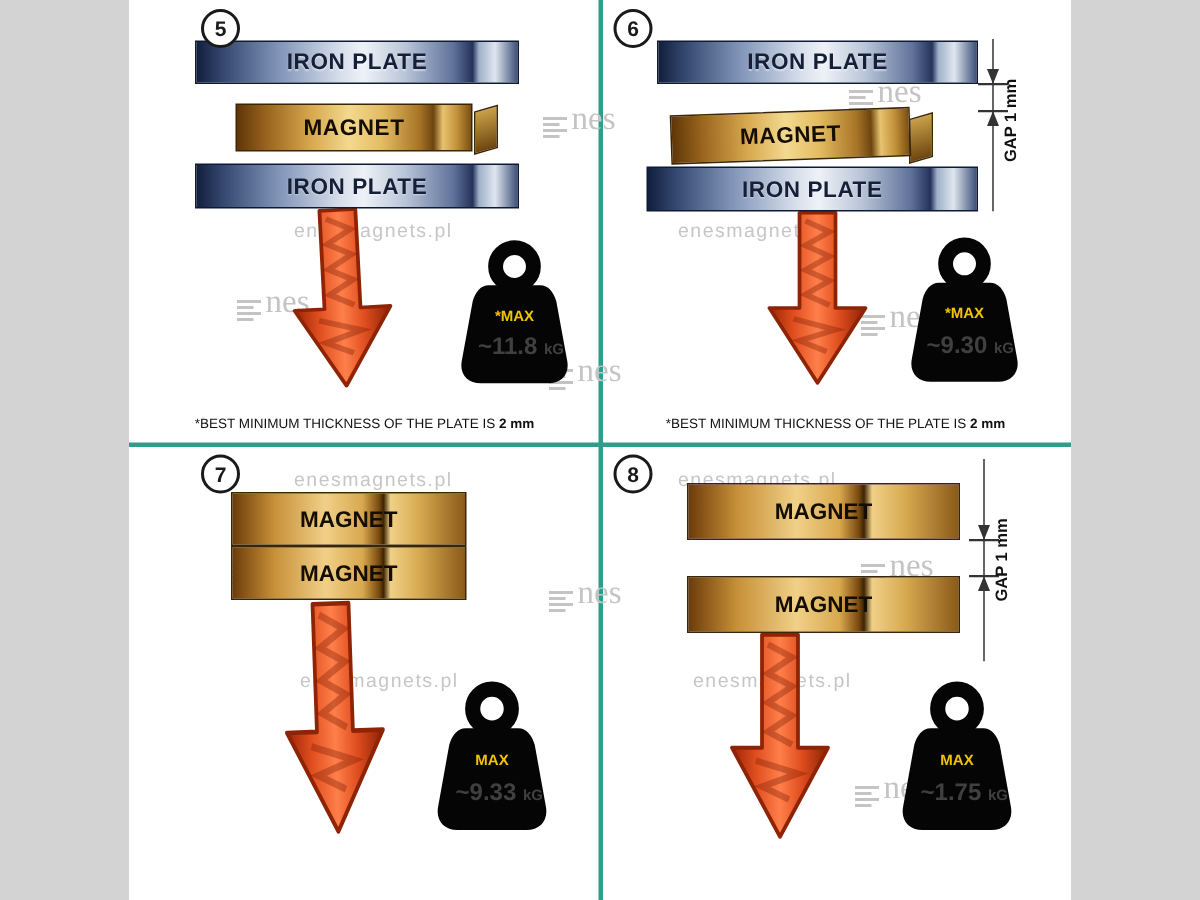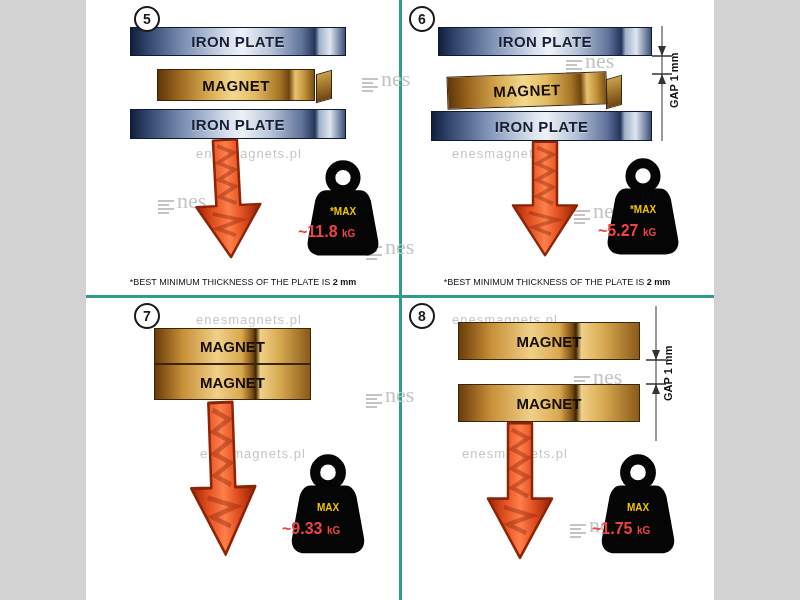--- a/index.html
+++ b/index.html
@@ -20,21 +20,21 @@
         #6e4510 84%,#e8c370 88%,#c2913a 94%,#7a5012 100%);
         border:1px solid #3a2605;color:#140d02;font-size:15px;}
   .magnet2{background:linear-gradient(90deg,#6b3c0a 0%,#c89038 18%,#f0d088 40%,#d8a84e 56%,#7a4a10 63%,#3c2504 65%,
         #f0d088 68%,#d8ab52 80%,#8a5a18 100%);
         border:1px solid #3a2605;color:#140d02;font-size:15px;font-weight:bold;display:flex;align-items:center;justify-content:center;position:absolute;box-sizing:border-box;z-index:4;}
   .side-cap{position:absolute;z-index:3;background:linear-gradient(180deg,#caa04a,#6e4510);transform:skewY(-16deg);border:1px solid #3a2605;box-sizing:border-box;}
   .arrow{position:absolute;z-index:2;}
   .kb{position:absolute;z-index:6;}
   .kb svg{position:absolute;inset:0;width:100%;height:100%;}
   .kb-max{position:absolute;left:0;right:0;top:47%;text-align:center;color:#f2c400;font-size:10px;font-weight:bold;z-index:7;}
-  .kb-val{position:absolute;left:0;right:1px;top:64%;text-align:left;color:#ef4444;font-size:16px;font-weight:bold;z-index:7;}
+  .kb-val{position:absolute;left:0;right:12px;top:64%;text-align:right;color:#404040;font-size:16px;font-weight:bold;z-index:7;}
   .kb-unit{font-size:10px;}
   .footnote{position:absolute;text-align:center;font-size:9px;color:#111;z-index:5;}
   .fn-bold{font-weight:bold;}
   .dim{position:absolute;z-index:3;}
   .gap-label{position:absolute;writing-mode:vertical-rl;transform:rotate(180deg);font-size:11px;font-weight:bold;
        color:#111;z-index:3;display:flex;align-items:center;justify-content:center;white-space:nowrap;}
   .wm{position:absolute;color:#c6c6c6;font-size:13px;letter-spacing:1px;z-index:1;}
   .enes-logo{position:absolute;display:flex;align-items:flex-end;gap:3px;color:#c4c4c4;font-size:22px;
        font-family:"Liberation Serif",serif;z-index:1;}
   .enes-bars{display:flex;flex-direction:column;gap:2px;}
@@ -216,21 +216,21 @@
       <polygon points="28,2 52,2 52,72 72,72 40,127 8,72 28,72" fill="url(#arrowGrad)" stroke="#8e2405" stroke-width="2.5" stroke-linejoin="round"></polygon>
       <path d="M32 8 L48 16 L32 26 L48 34 L32 44 L48 52 L32 62 L48 70 M24 80 L52 88 L28 96 L46 104" stroke="rgba(120,25,0,0.35)" stroke-width="4" fill="none"></path>
     </svg>
 
     <div class="kb" style="left:598px;top:156px;width:90px;height:103px">
       <svg viewBox="0 0 100 114" preserveAspectRatio="none">
         <circle cx="50" cy="22" r="14" fill="none" stroke="#050505" stroke-width="11"></circle>
         <path d="M31 36 H69 C75 36 79 41 81 48 L89 92 C91 102 85 109 75 109 H25 C15 109 9 102 11 92 L19 48 C21 41 25 36 31 36 Z" fill="#050505"></path>
       </svg>
       <div class="kb-max">*MAX</div>
-      <div class="kb-val"><span>~5.27</span> <span class="kb-unit">kG</span></div>
+      <div class="kb-val"><span>~9.30</span> <span class="kb-unit">kG</span></div>
     </div>
 
     <div class="footnote" style="left:402px;top:277px;width:310px">
       <span>*BEST MINIMUM THICKNESS OF THE PLATE IS</span> <span class="fn-bold">2 mm</span>
     </div>
   </div>
 
   <div class="panel">
     <div class="num" style="left:134px;top:303px">7</div>
 

